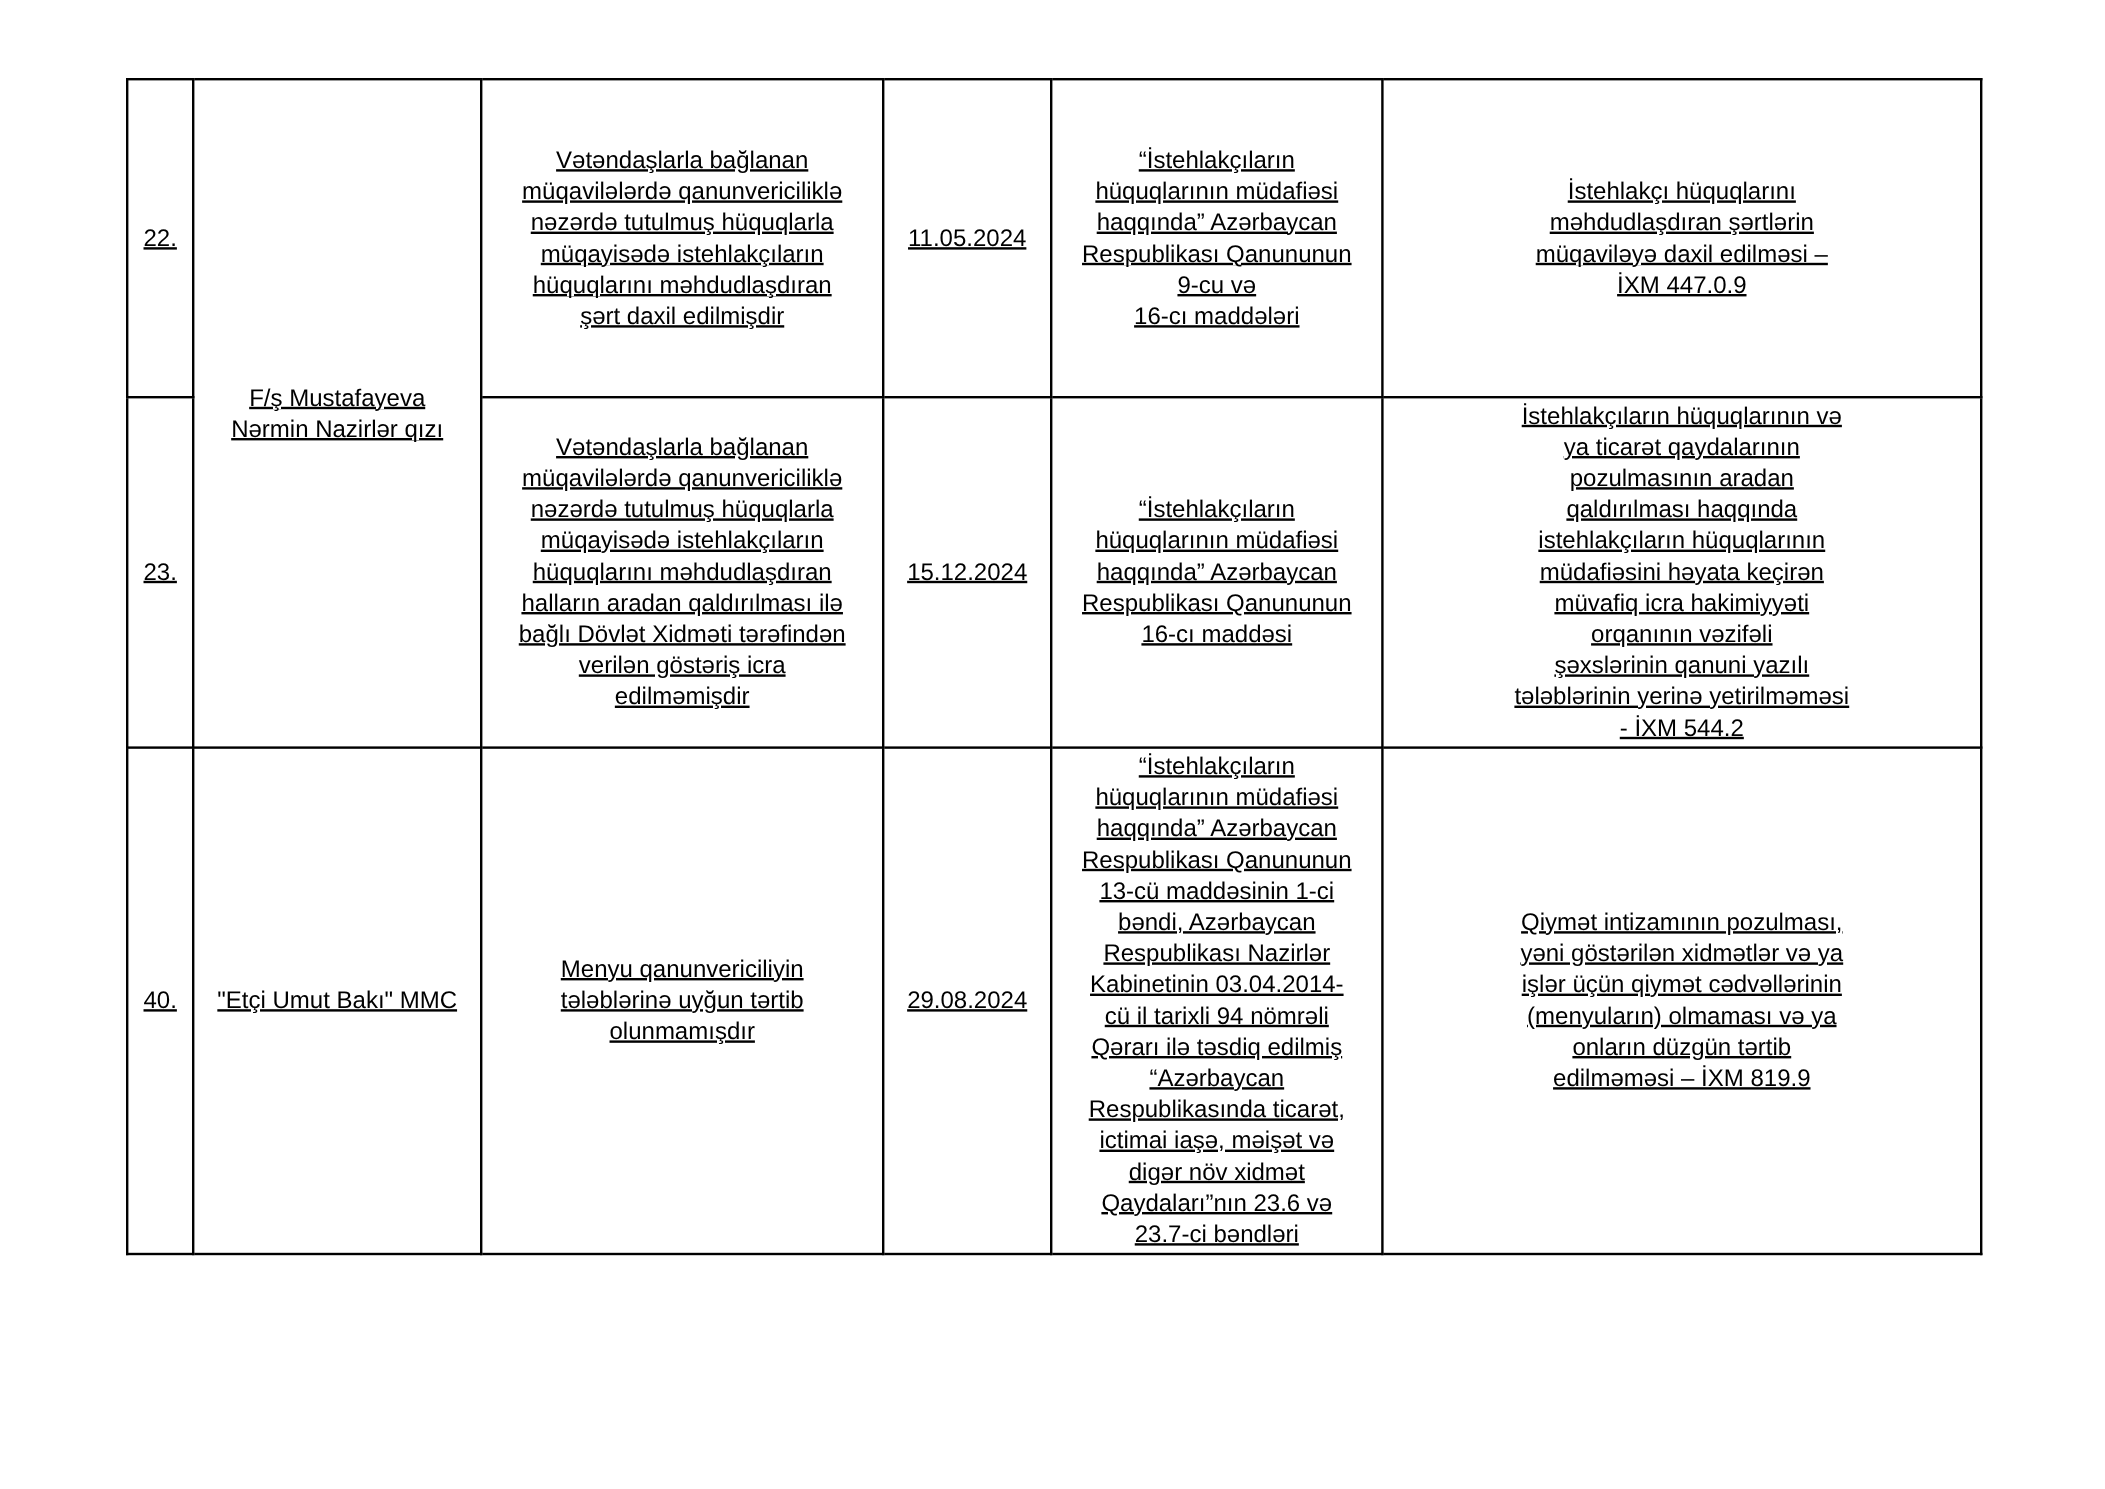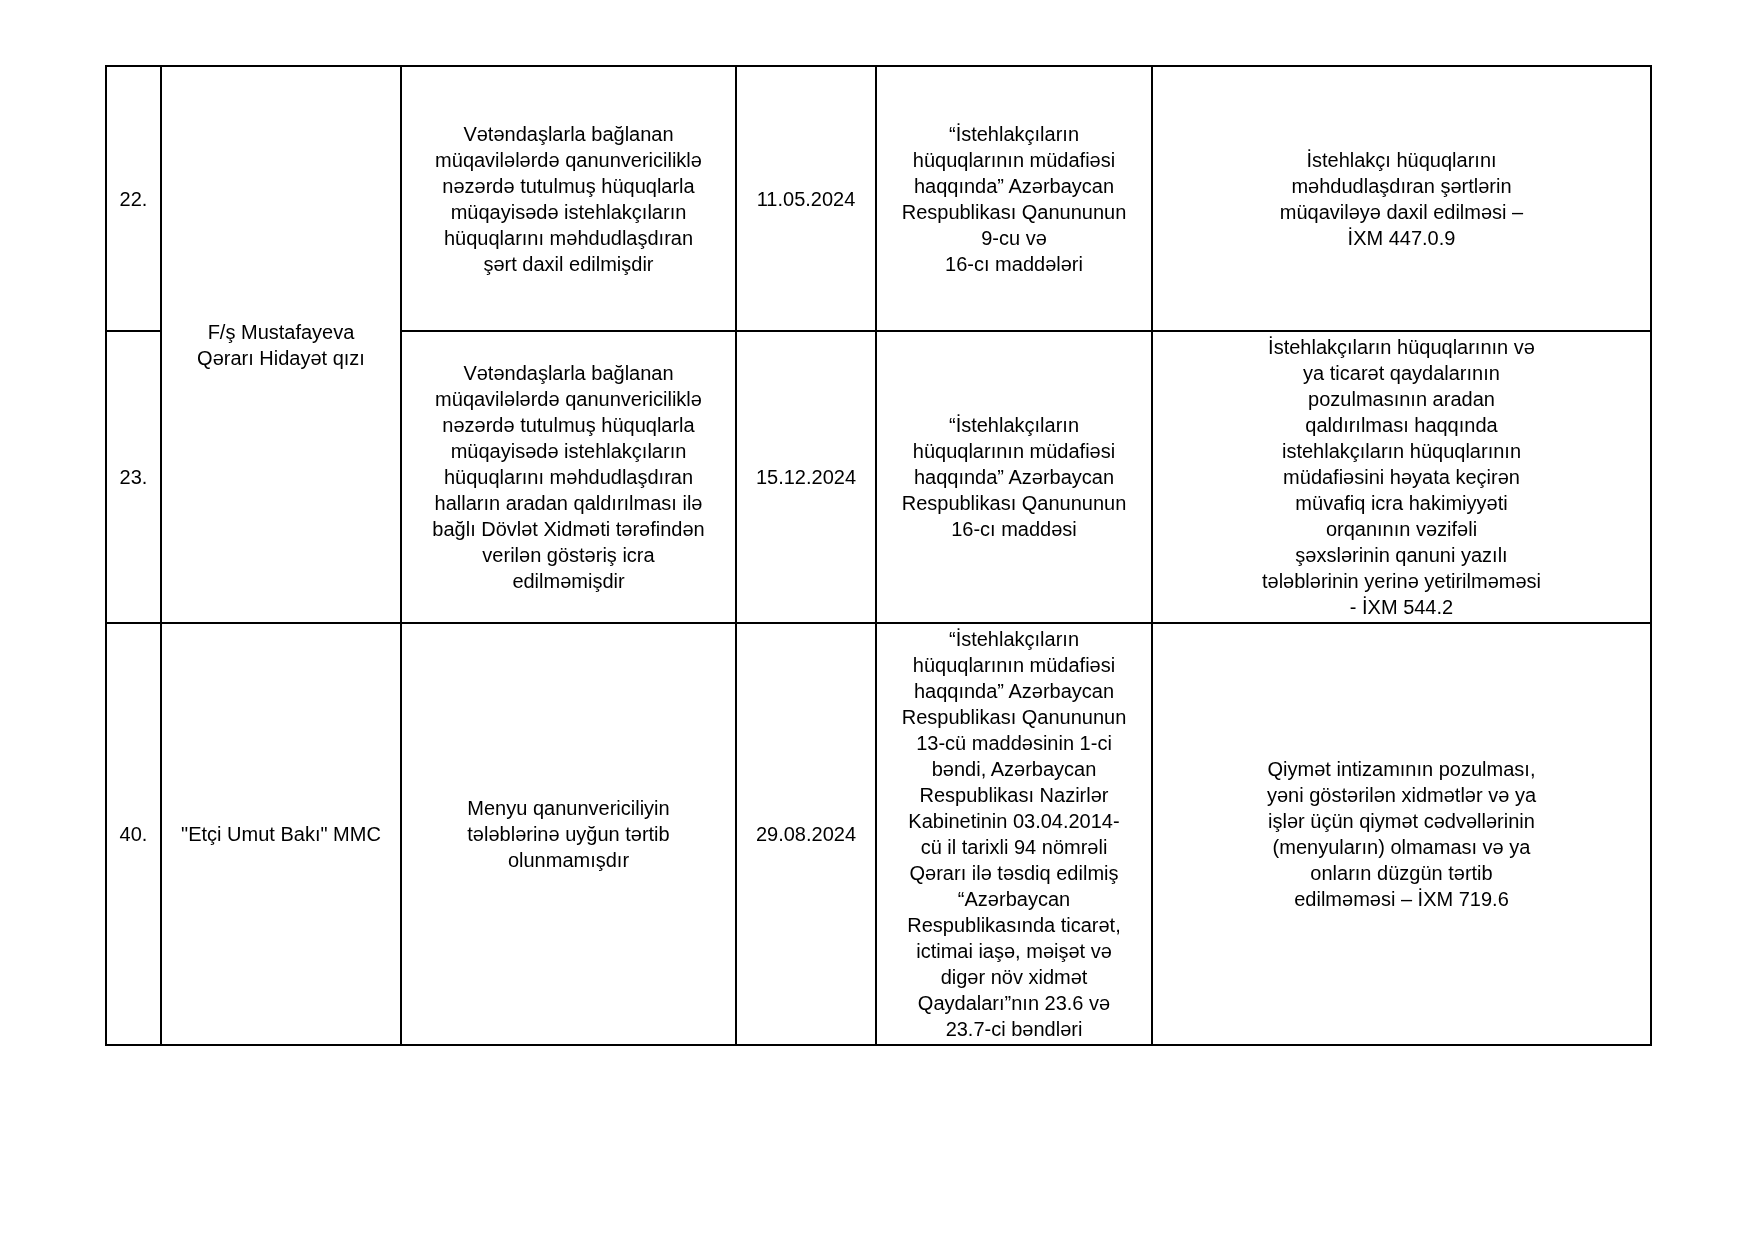--- a/index.html
+++ b/index.html
@@ -28,20 +28,21 @@
     border: 2px solid #000000;
     text-align: center;
     vertical-align: middle;
     white-space: pre-line;
     font-size: 20px;
     line-height: 26px;
     padding: 2px 4px;
     box-sizing: border-box;
     overflow: hidden;
     word-wrap: break-word;
+    text-decoration: underline;
   }
   tr.row-22 { height: 265px; }
   tr.row-23 { height: 288px; }
   tr.row-24 { height: 412px; }
 </style>
 </head>
 <body>
 
 <div class="page">
   <table class="reg-table">
@@ -50,21 +51,21 @@
       <col style="width:240px">
       <col style="width:335px">
       <col style="width:140px">
       <col style="width:276px">
       <col style="width:499px">
     </colgroup>
     <tbody>
       <tr class="row-22">
         <td>22.</td>
         <td rowspan="2">F/ş Mustafayeva
-Qərarı Hidayət qızı</td>
+Nərmin Nazirlər qızı</td>
         <td>Vətəndaşlarla bağlanan
 müqavilələrdə qanunvericiliklə
 nəzərdə tutulmuş hüquqlarla
 müqayisədə istehlakçıların
 hüquqlarını məhdudlaşdıran
 şərt daxil edilmişdir</td>
         <td>11.05.2024</td>
         <td>“İstehlakçıların
 hüquqlarının müdafiəsi
 haqqında” Azərbaycan
@@ -126,17 +127,17 @@
 Respublikasında ticarət,
 ictimai iaşə, məişət və
 digər növ xidmət
 Qaydaları”nın 23.6 və
 23.7-ci bəndləri</td>
         <td>Qiymət intizamının pozulması,
 yəni göstərilən xidmətlər və ya
 işlər üçün qiymət cədvəllərinin
 (menyuların) olmaması və ya
 onların düzgün tərtib
-edilməməsi – İXM 719.6</td>
+edilməməsi – İXM 819.9</td>
       </tr>
     </tbody>
   </table>
 </div>
 
 </body></html>

